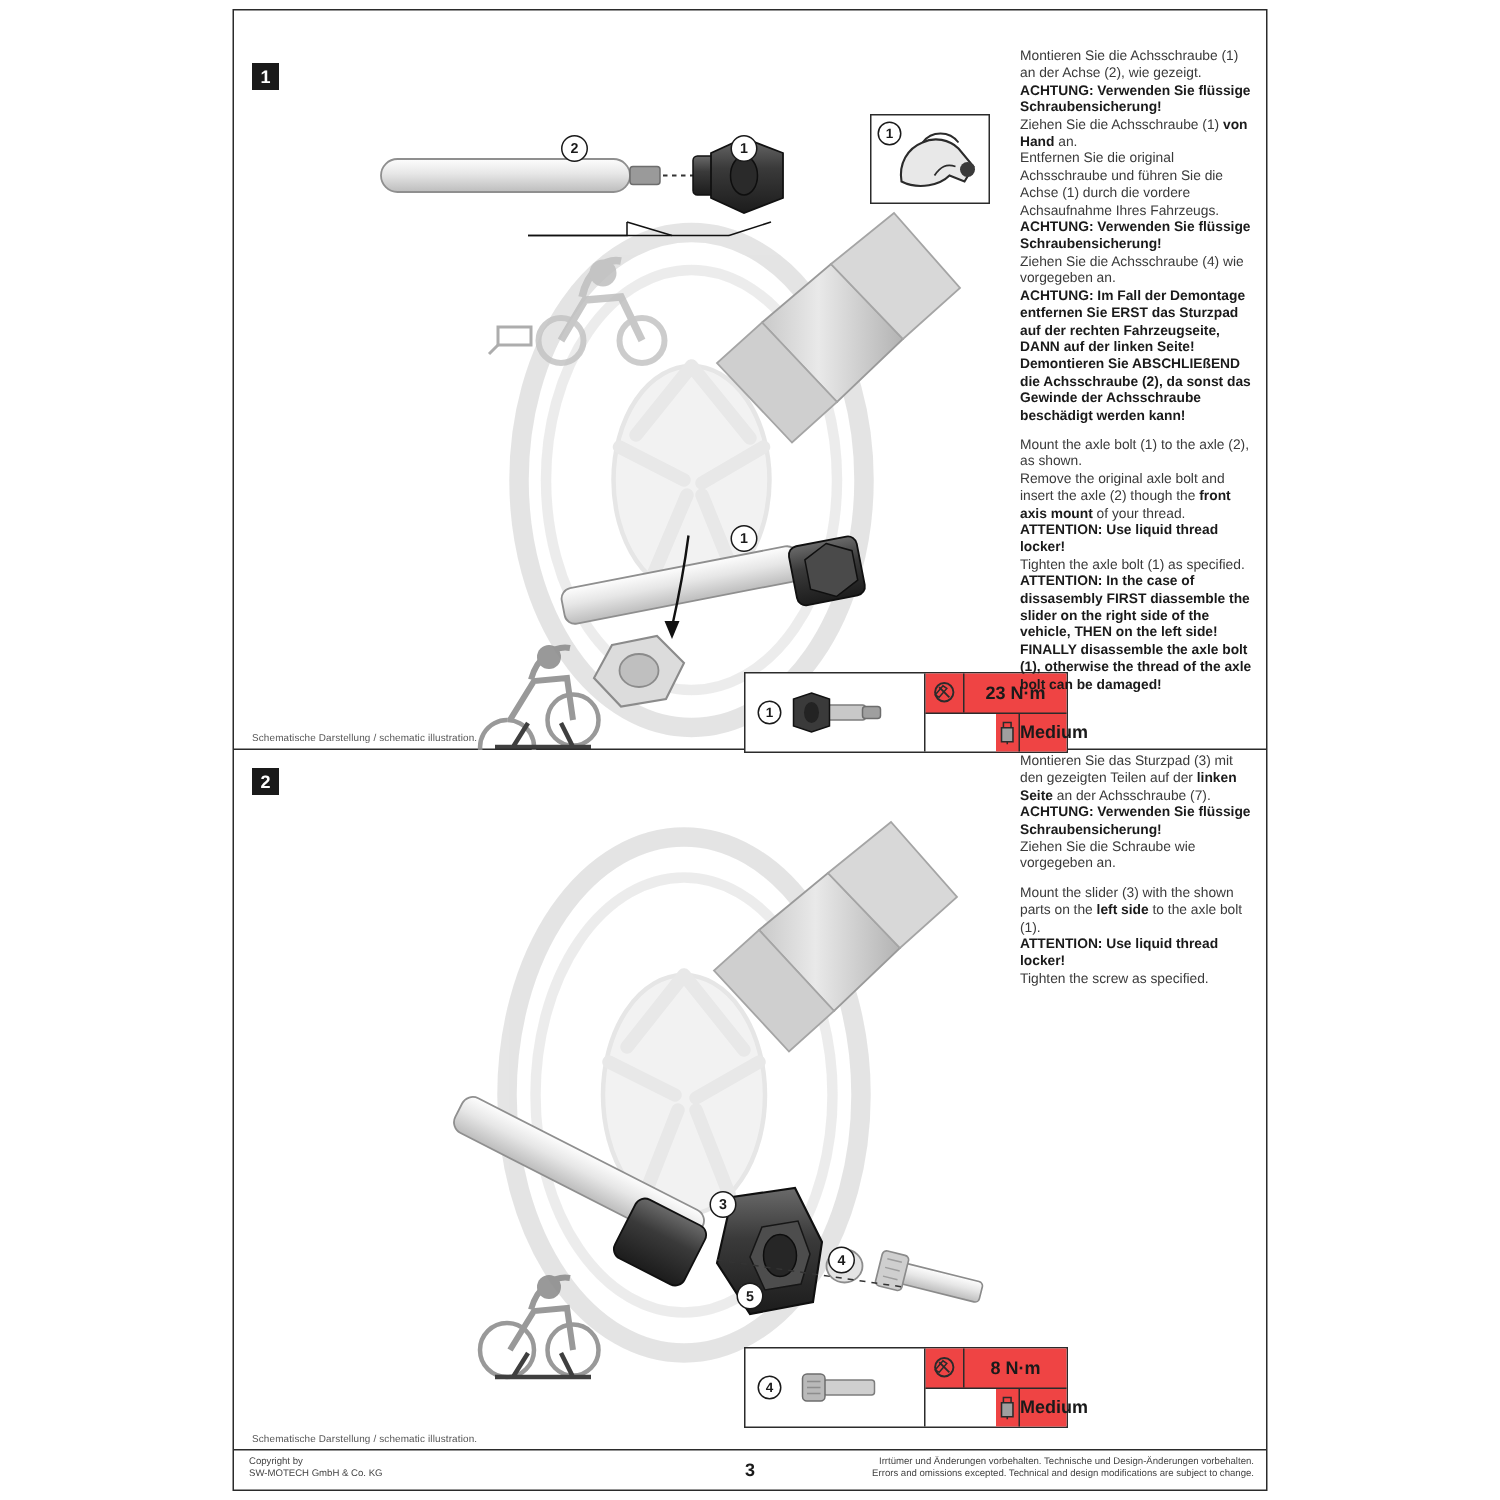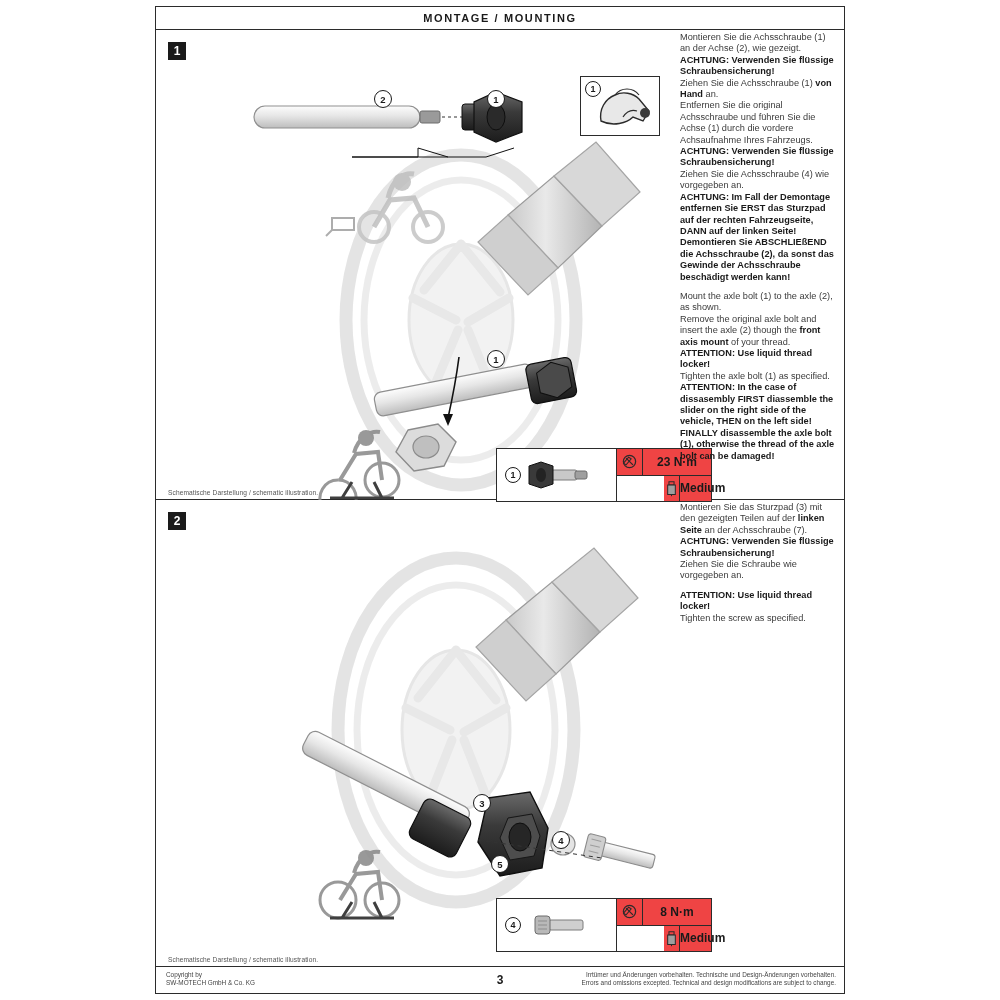--- a/index.html
+++ b/index.html
@@ -244,23 +244,20 @@
     color: #1a1a1a;
   }
 </style>
 </head>
 <body>
 
 <div class="page">
 
   <div class="frame"></div>
 
-  <div class="header">
-    <div class="header-title">MONTAGE / MOUNTING</div>
-  </div>
 
   <div class="step" id="step-1">
     <div class="step-badge">1</div>
 
     <div class="illus">
       <svg width="512" height="470" viewBox="0 0 512 470" xmlns="http://www.w3.org/2000/svg">
         <defs>
           <linearGradient id="rodg1" x1="0" y1="0" x2="0" y2="1">
             <stop offset="0%" stop-color="#fdfdfd"></stop>
             <stop offset="45%" stop-color="#e6e6e6"></stop>
@@ -522,20 +519,21 @@
       </div>
     </div>
 
     <div class="textcol">
       <div class="blk">
         <p><span>Montieren Sie das Sturzpad (3) mit den gezeigten Teilen auf der </span><span class="b">linken Seite</span><span> an der Achsschraube (7).</span></p>
         <p class="b">ACHTUNG: Verwenden Sie flüssige Schraubensicherung!</p>
         <p>Ziehen Sie die Schraube wie vorgegeben an.</p>
       </div>
       <div class="blk">
+        <p><span>Mount the slider (3) with the shown parts on the </span><span class="b">left side</span><span> to the axle bolt (1).</span></p>
         <p class="b">ATTENTION: Use liquid thread locker!</p>
         <p>Tighten the screw as specified.</p>
       </div>
     </div>
 
     <div class="schematic-note">Schematische Darstellung / schematic illustration.</div>
   </div>
 
   <div class="footer">
     <div class="footer-left">

